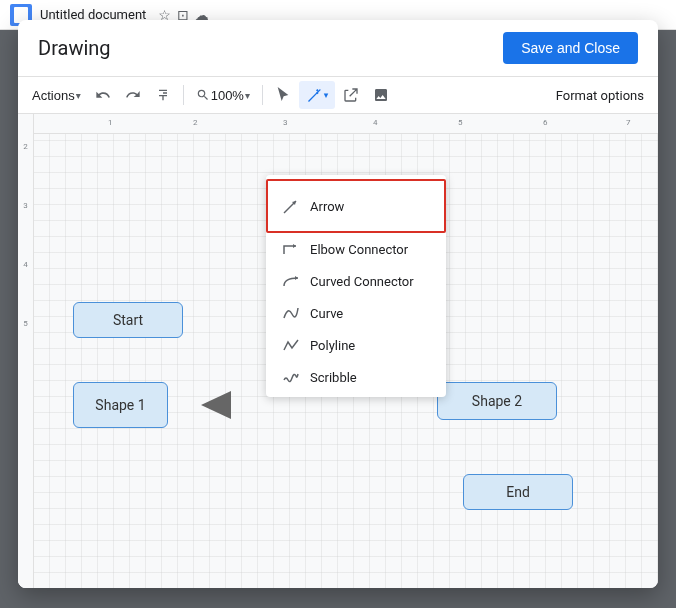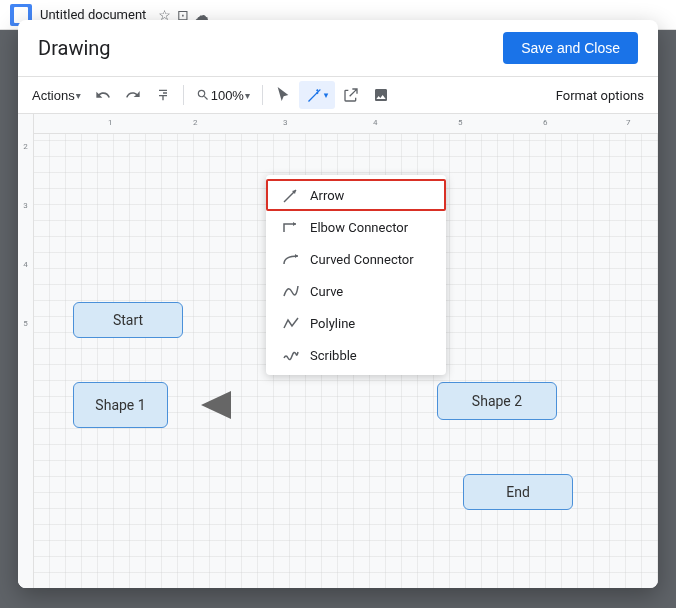--- a/index.html
+++ b/index.html
@@ -223,21 +223,21 @@
       gap: 10px;
       padding: 7px 16px;
       font-size: 13px;
       color: #202124;
       cursor: pointer;
     }
     .menu-item.selected {
       border: 2px solid #d93025;
       border-radius: 2px;
       background: #fff;
-      padding: 5px 14px;
+      padding: 16px 14px;
     }
     .menu-icon {
       width: 18px;
       height: 18px;
       display: flex;
       align-items: center;
       justify-content: center;
       flex-shrink: 0;
       color: #5f6368;
     }

